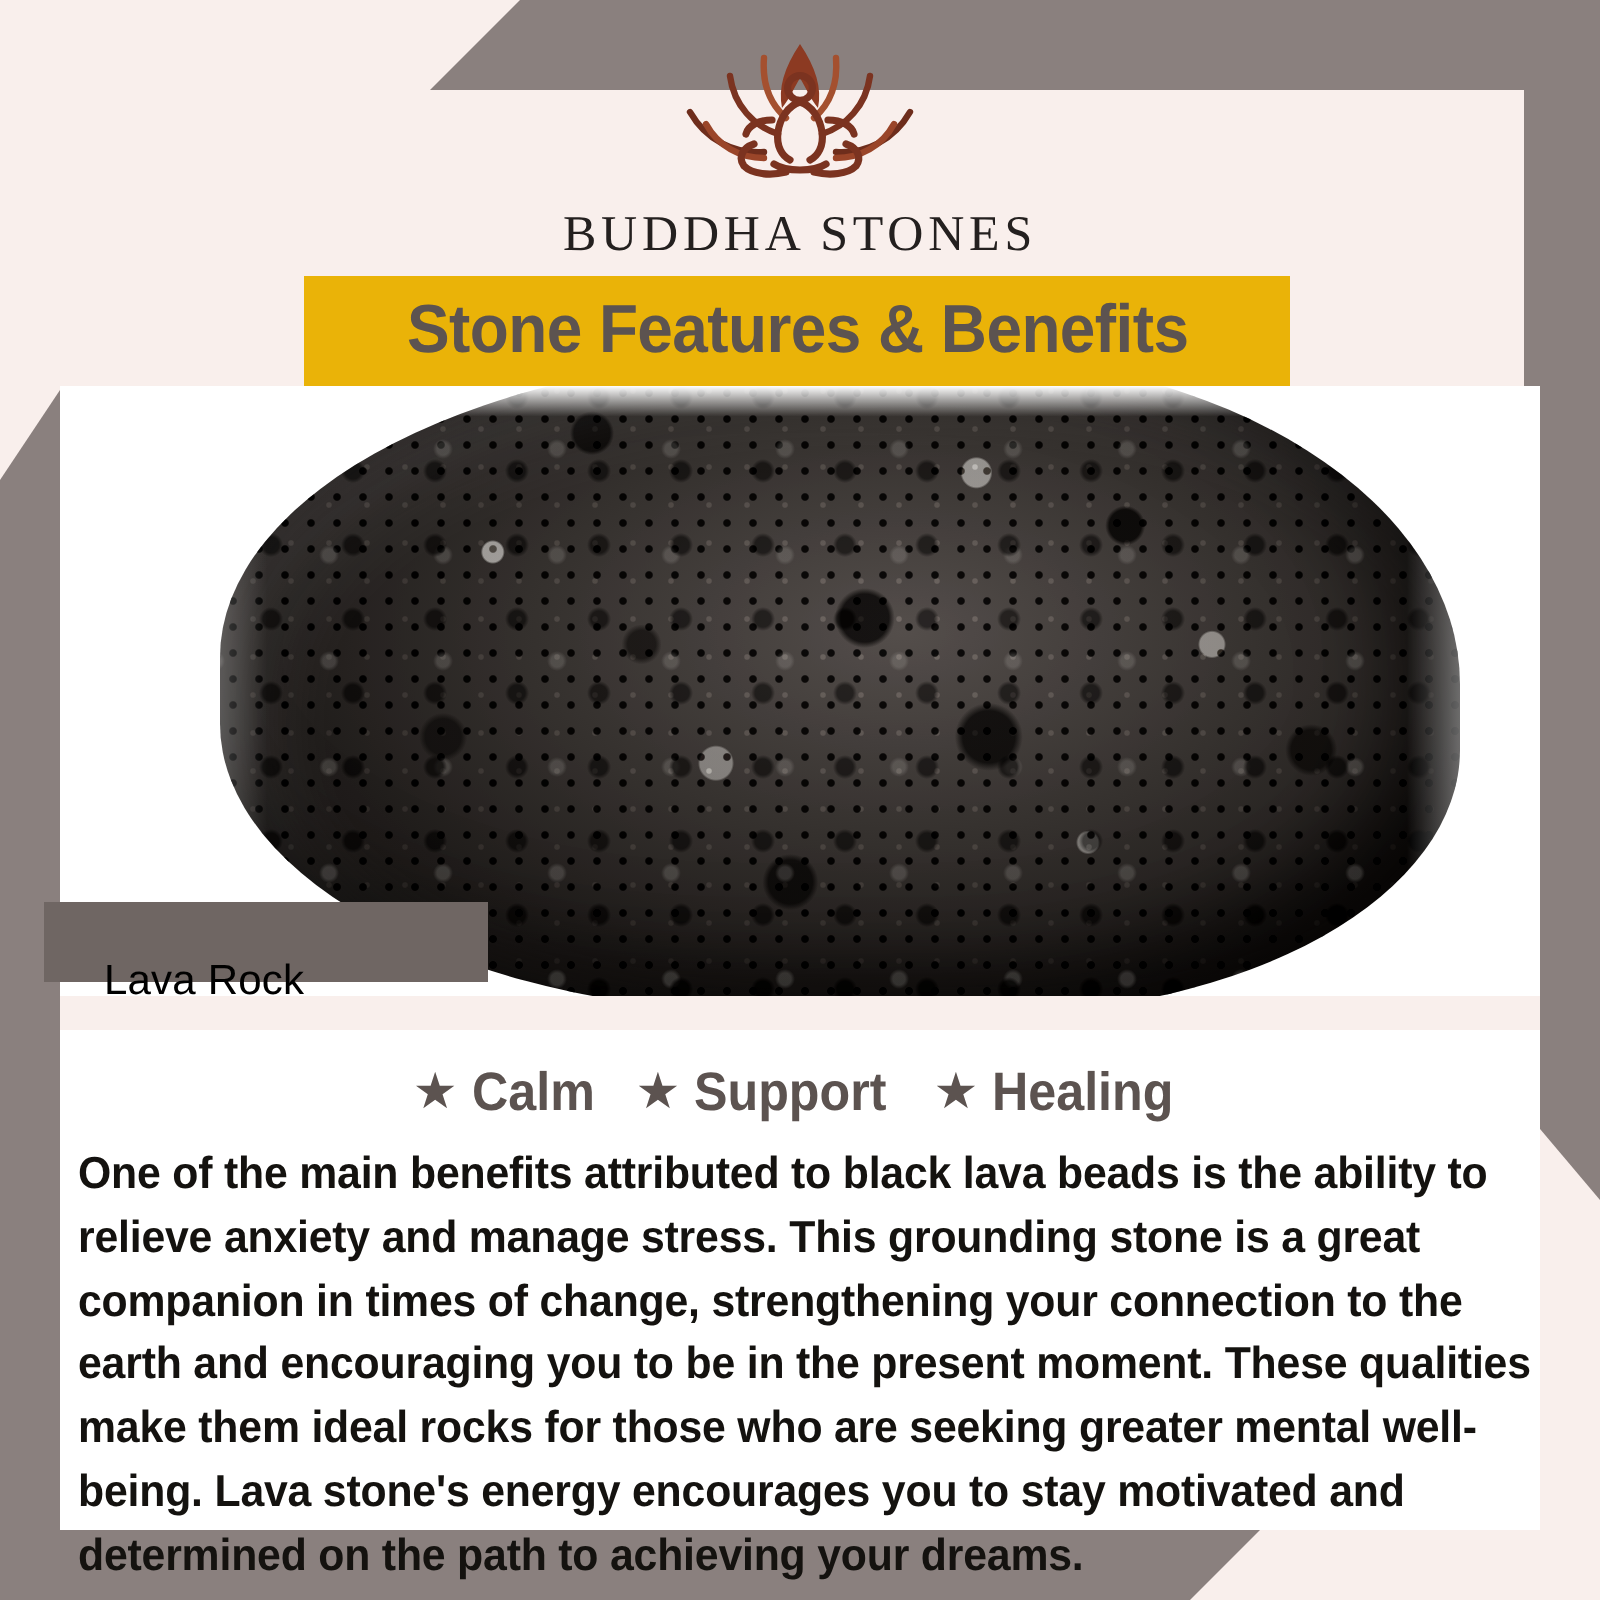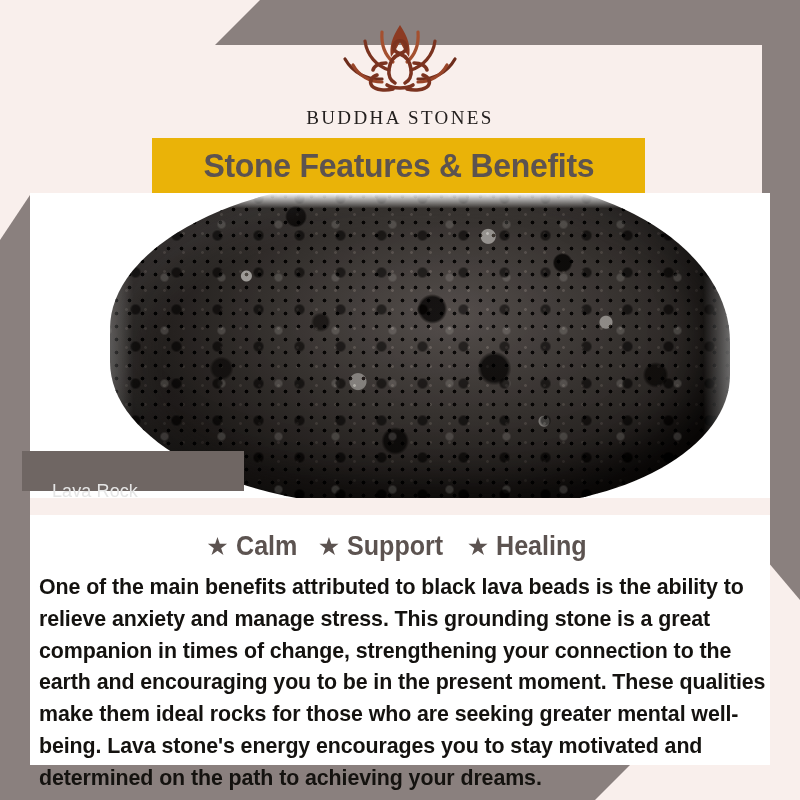--- a/index.html
+++ b/index.html
@@ -40,21 +40,21 @@
   
   .header {
     position:absolute; top:0; left:0; width:800px; height:148px;
     display:flex; flex-direction:column;
     align-items:center; justify-content:center;
   }
   .logo-mark { width:150px; height:82px; display:block; }
   .logo-word {
     margin-top:6px;
     font-family:"Liberation Serif", serif;
-    font-size:19px; font-weight:400;
+    font-size:25px; font-weight:400;
     letter-spacing:2.4px; color:#24201f;
   }
 
   
   .title-band {
     position:absolute; top:138px; left:152px;
     width:493px; height:55px;
     background:#eab308;
     display:flex; align-items:center; justify-content:center;
     z-index:4;
@@ -131,21 +131,21 @@
 
   
   .name-tag {
     position:absolute; top:451px; left:22px;
     width:222px; height:40px;
     background:#6f6663;
     display:flex; align-items:center;
     padding-left:30px; z-index:5;
   }
   .name-tag-text {
-    color:#e5e5e5; font-size:18px; font-weight:400;
+    color:#000000; font-size:21px; font-weight:400;
     letter-spacing:.1px;
     margin-top:40px;
   }
 
   
   .separator {
     position:absolute; top:498px; left:30px;
     width:740px; height:20px; background:#f9efec; z-index:2;
   }
 

